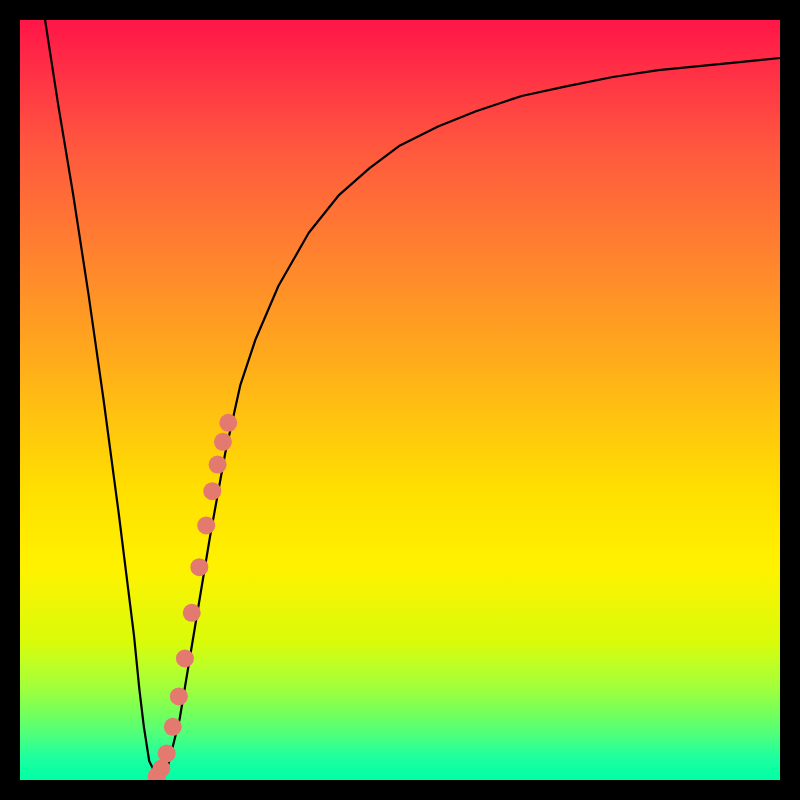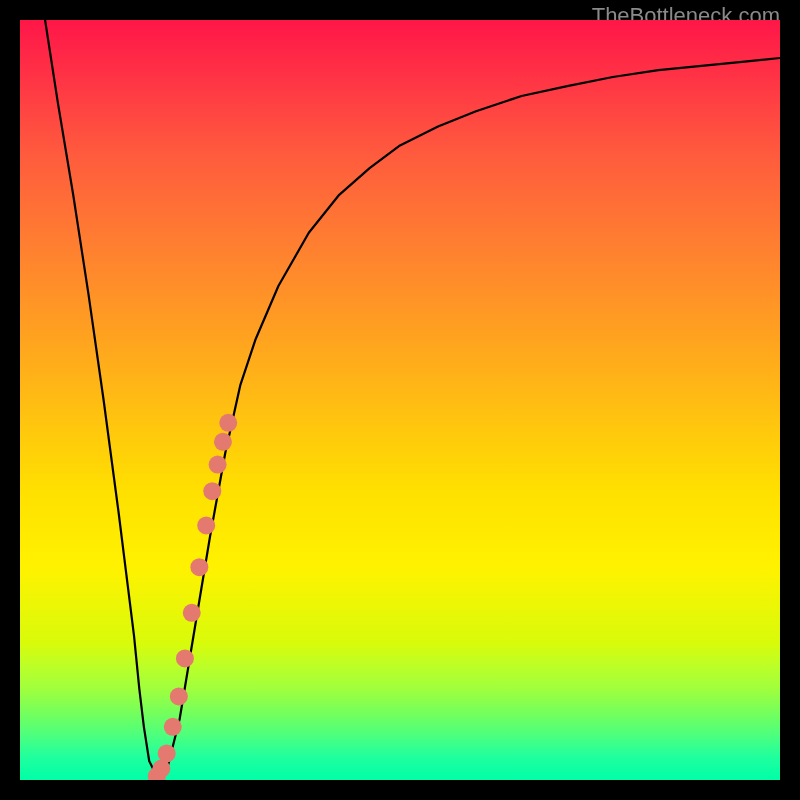--- a/index.html
+++ b/index.html
@@ -51,21 +51,20 @@
     top: 0;
     width: 760px;
     height: 760px;
     pointer-events: none;
   }
 </style>
 </head>
 <body>
 
 <div class="chart-container">
-  <div class="watermark">TheBottleneck.com</div>
   <div class="plot-area">
     <svg class="overlay" viewBox="0 0 760 760" preserveAspectRatio="none">
       <path id="curve-path" fill="none" stroke-width="2.2" stroke-linejoin="round" stroke-linecap="round" d="M25.08 0.00 L38.00 83.60 L53.20 174.80 L68.40 273.60 L83.60 380.00 L98.80 494.00 L106.40 554.80 L114.00 615.60 L119.32 668.80 L123.88 706.80 L129.20 741.00 L136.80 756.20 L148.20 744.80 L159.60 699.20 L174.80 608.00 L190.00 516.80 L205.20 433.20 L220.40 364.80 L235.60 319.20 L258.40 266.00 L288.80 212.80 L319.20 174.80 L349.60 148.20 L380.00 125.40 L418.00 106.40 L456.00 91.20 L501.60 76.00 L547.20 66.12 L592.80 57.00 L638.40 50.16 L684.00 45.60 L722.00 41.80 L760.00 38.00" stroke="#000000"></path>
       <g id="points-group">
           <circle cx="136.80" cy="756.20" r="9" fill="#e47a6f"></circle>
           <circle cx="141.36" cy="748.60" r="9" fill="#e47a6f"></circle>
           <circle cx="146.68" cy="733.40" r="9" fill="#e47a6f"></circle>
           <circle cx="152.76" cy="706.80" r="9" fill="#e47a6f"></circle>
           <circle cx="158.84" cy="676.40" r="9" fill="#e47a6f"></circle>
           <circle cx="164.92" cy="638.40" r="9" fill="#e47a6f"></circle>

